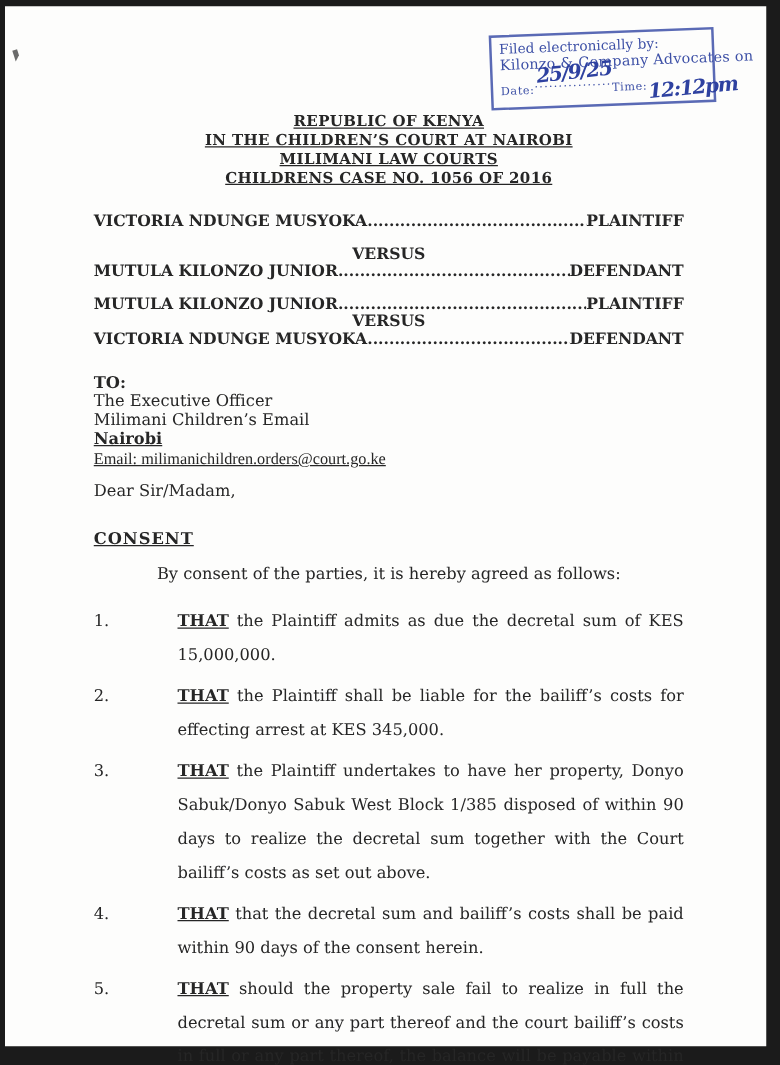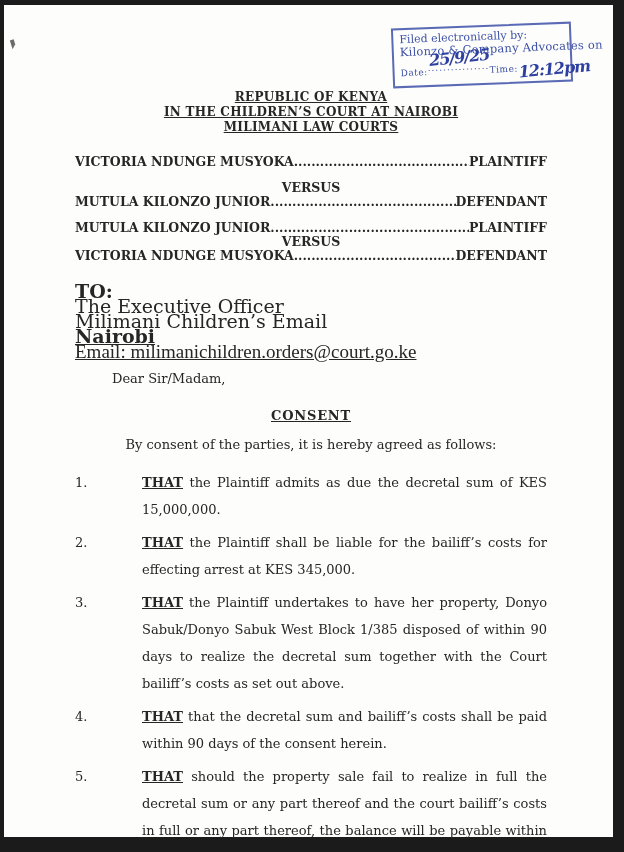--- a/index.html
+++ b/index.html
@@ -48,26 +48,26 @@
   }
   .pline { display:flex; font-weight:bold; font-size:12.5px; line-height:14px;text-align:right; }
   .pname { white-space:nowrap; }
   .leader { flex:1; overflow:hidden; white-space:nowrap; }
   .prole { white-space:nowrap; }
   .centerbold { text-align:center; font-weight:bold; font-size:12.5px; line-height:14px; }
   .m-parties { margin-top:20px; }
   .m-versus1 { margin-top:12px; }
   .m-cchead { margin-top:14px; }
   .m-ccparty { margin-top:12px; }
-  .address { margin-top:21px; font-size:19px; line-height:15px; }
+  .address { margin-top:21px; font-size:13px; line-height:15px; }
   .addr-to { font-weight:bold; }
   .addr-city { font-weight:bold; text-decoration:underline; }
   .addr-email { text-decoration:underline;font-family:Liberation Serif, serif; }
-  .salutation { margin-top:12px; font-size:13px;margin-left:37px; }
-  .consent-title-wrap { margin-top:19px; text-align:center; }
+  .salutation { margin-top:12px; font-size:13px; }
+  .consent-title-wrap { margin-top:19px; text-align:left; }
   .consent-title {
     font-weight:bold; font-size:13px; text-decoration:underline; letter-spacing:.8px;
   }
   .intro { margin-top:13px; font-size:13px;text-align:center; }
   .clist { margin-top:17px; }
   .citem { display:flex; font-size:13px; line-height:27px; margin-bottom:6px; }
   .cnum { width:27px; flex-shrink:0; }
   .ctext { flex:1; text-align:justify;margin-left:40px; }
   .kw { font-weight:bold; text-decoration:underline; }
 </style>
@@ -92,20 +92,21 @@
         <span class="hand time">12:12pm</span>
       </div>
     </div>
 
     <div class="content">
 
       <div class="hdr-block">
         <div class="hdr-line">REPUBLIC OF KENYA</div>
         <div class="hdr-line">IN THE CHILDREN’S COURT AT NAIROBI</div>
         <div class="hdr-line">MILIMANI LAW COURTS</div>
+        <div class="hdr-line">CHILDRENS CASE NO. 1056 OF 2016</div>
       </div>
 
       <div class="pline m-parties">
         <span class="pname">VICTORIA NDUNGE MUSYOKA</span>
         <span class="leader">................................................................................................................................................</span>
         <span class="prole">PLAINTIFF</span>
       </div>
       <div class="centerbold m-versus1">VERSUS</div>
       <div class="pline">
         <span class="pname">MUTULA KILONZO JUNIOR</span>

